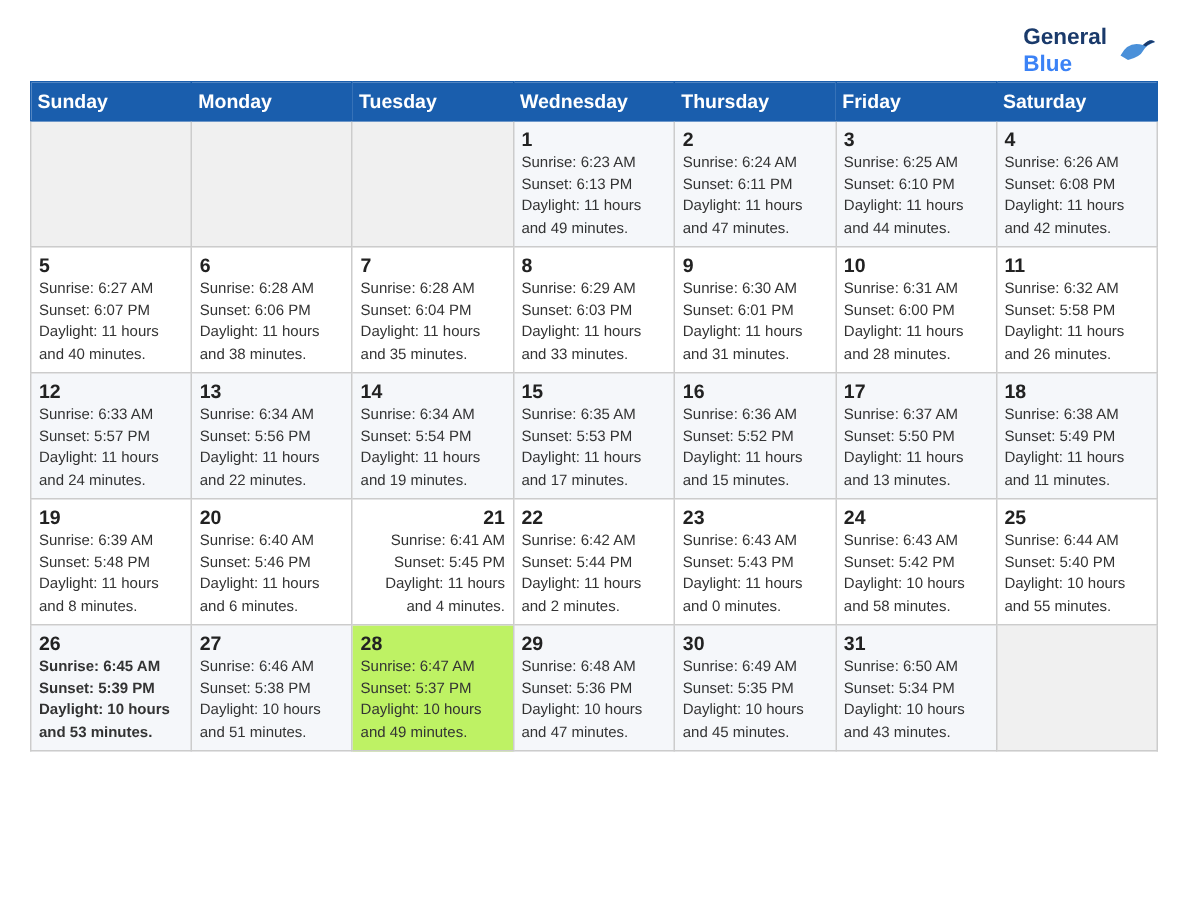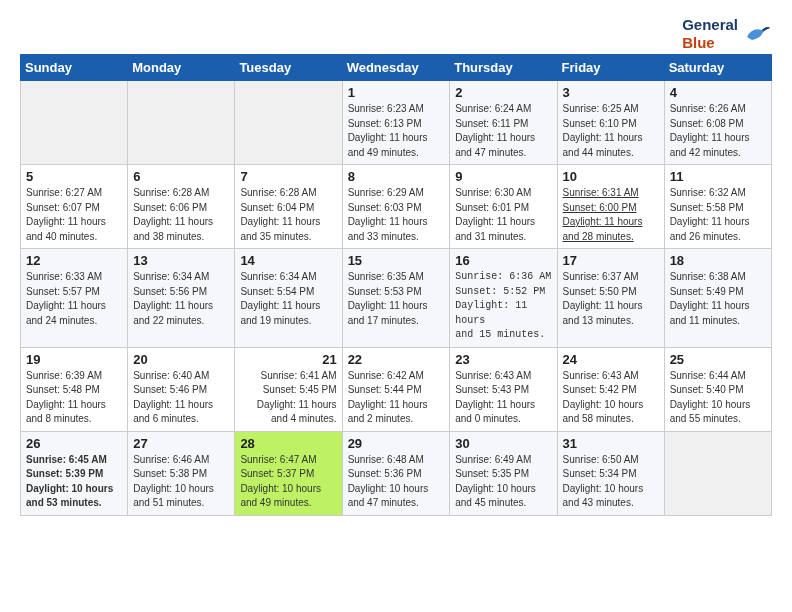--- a/index.html
+++ b/index.html
@@ -78,21 +78,21 @@
       background: #f0f0f0 !important;
     }
   </style>
 </head>
 <body>
 
 <div class="header-top">
   <div class="logo">
   <div style="line-height:1.2;">
     <div style="font-size:15px;font-weight:bold;color:#1a3a6b;">General</div>
-    <div style="font-size:15px;font-weight:bold;color:#c2410c;">Blue</div>
+    <div style="font-size:15px;font-weight:bold;color:#3b82f6;">Blue</div>
   </div>
   <svg viewBox="0 0 30 25" width="30" height="25">
     <path d="M5,15 Q10,5 20,8 Q25,3 28,6 Q22,8 20,12 Q18,16 10,18 Z" fill="#4a90d9"></path>
     <path d="M20,8 Q25,3 28,6 Q24,7 22,9 Z" fill="#1a3a6b"></path>
   </svg>
 </div>
   <div>
     <div class="month-title"></div>
     <div class="subtitle"></div>
   </div>
@@ -175,21 +175,21 @@
         </td>
         <td style="background: rgb(255, 255, 255);">
           <div class="day-num">9</div>
           <div class="day-info" style="white-space: pre-line;">Sunrise: 6:30 AM
 Sunset: 6:01 PM
 Daylight: 11 hours
 and 31 minutes.</div>
         </td>
         <td style="background: rgb(255, 255, 255);">
           <div class="day-num">10</div>
-          <div class="day-info" style="white-space: pre-line; text-decoration: underline;">Sunrise: 6:31 AM
+          <div class="day-info" style="white-space: pre-line;">Sunrise: 6:31 AM
 Sunset: 6:00 PM
 Daylight: 11 hours
 and 28 minutes.</div>
         </td>
         <td style="background: rgb(255, 255, 255);">
           <div class="day-num">11</div>
           <div class="day-info" style="white-space: pre-line;">Sunrise: 6:32 AM
 Sunset: 5:58 PM
 Daylight: 11 hours
 and 26 minutes.</div>
@@ -219,21 +219,21 @@
         </td>
         <td style="background: rgb(245, 247, 250);">
           <div class="day-num">15</div>
           <div class="day-info" style="white-space: pre-line;">Sunrise: 6:35 AM
 Sunset: 5:53 PM
 Daylight: 11 hours
 and 17 minutes.</div>
         </td>
         <td style="background: rgb(245, 247, 250);">
           <div class="day-num">16</div>
-          <div class="day-info" style="white-space: pre-line; font-family: Liberation Mono, monospace;">Sunrise: 6:36 AM
+          <div class="day-info" style="white-space: pre-line;">Sunrise: 6:36 AM
 Sunset: 5:52 PM
 Daylight: 11 hours
 and 15 minutes.</div>
         </td>
         <td style="background: rgb(245, 247, 250);">
           <div class="day-num">17</div>
           <div class="day-info" style="white-space: pre-line;">Sunrise: 6:37 AM
 Sunset: 5:50 PM
 Daylight: 11 hours
 and 13 minutes.</div>

